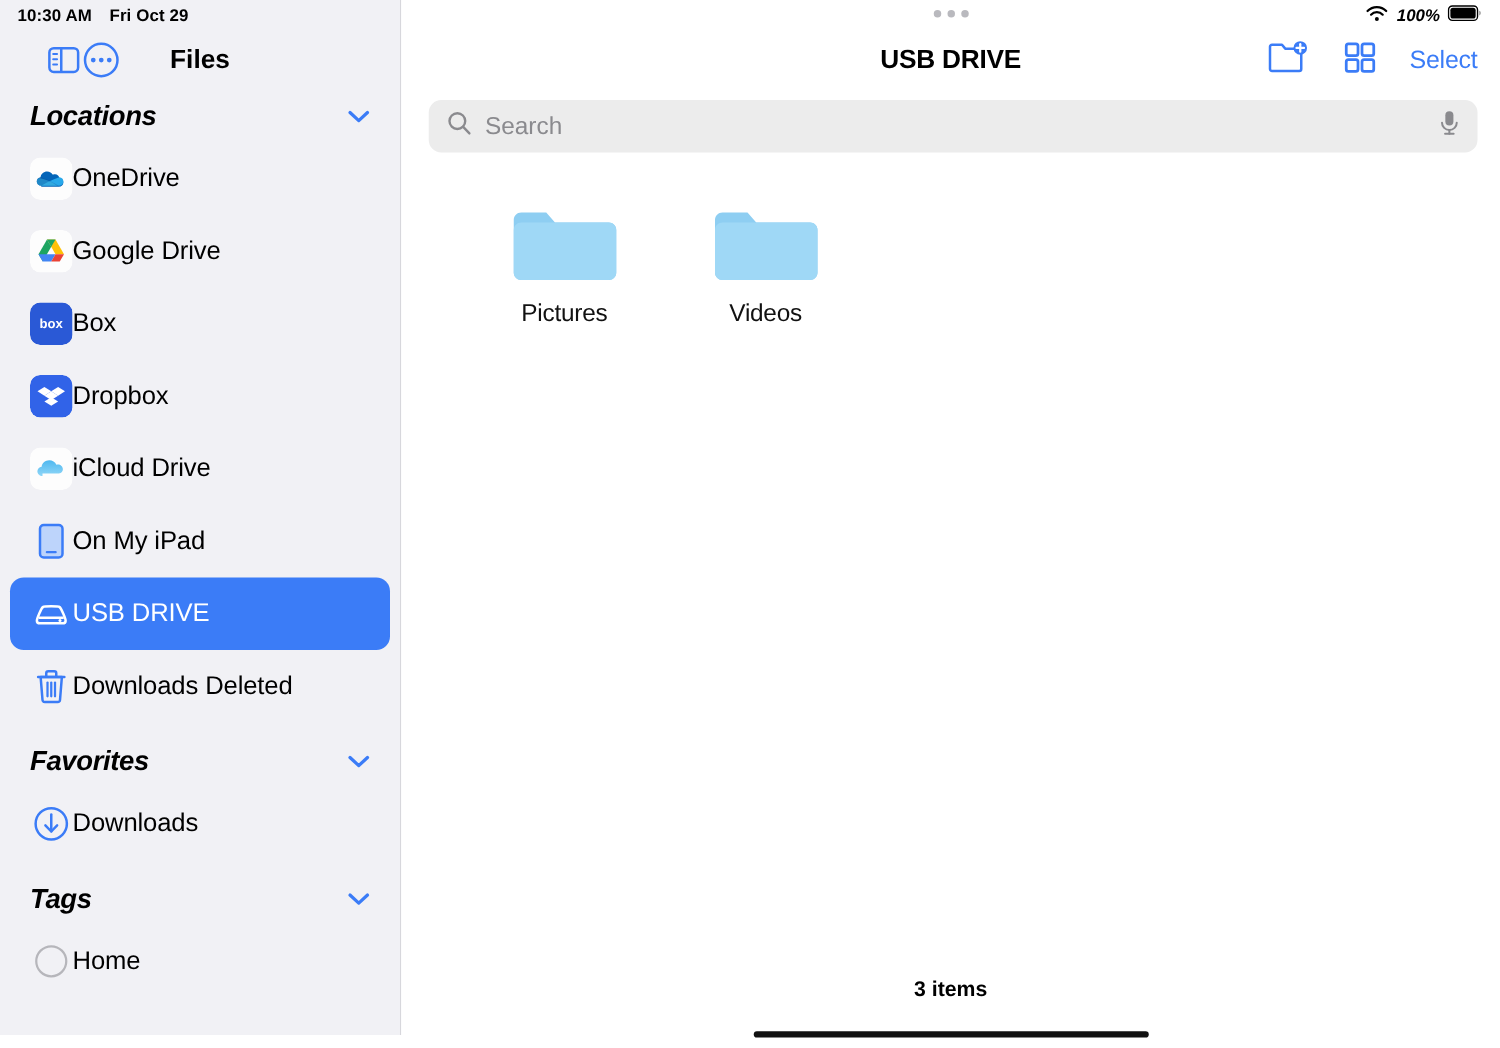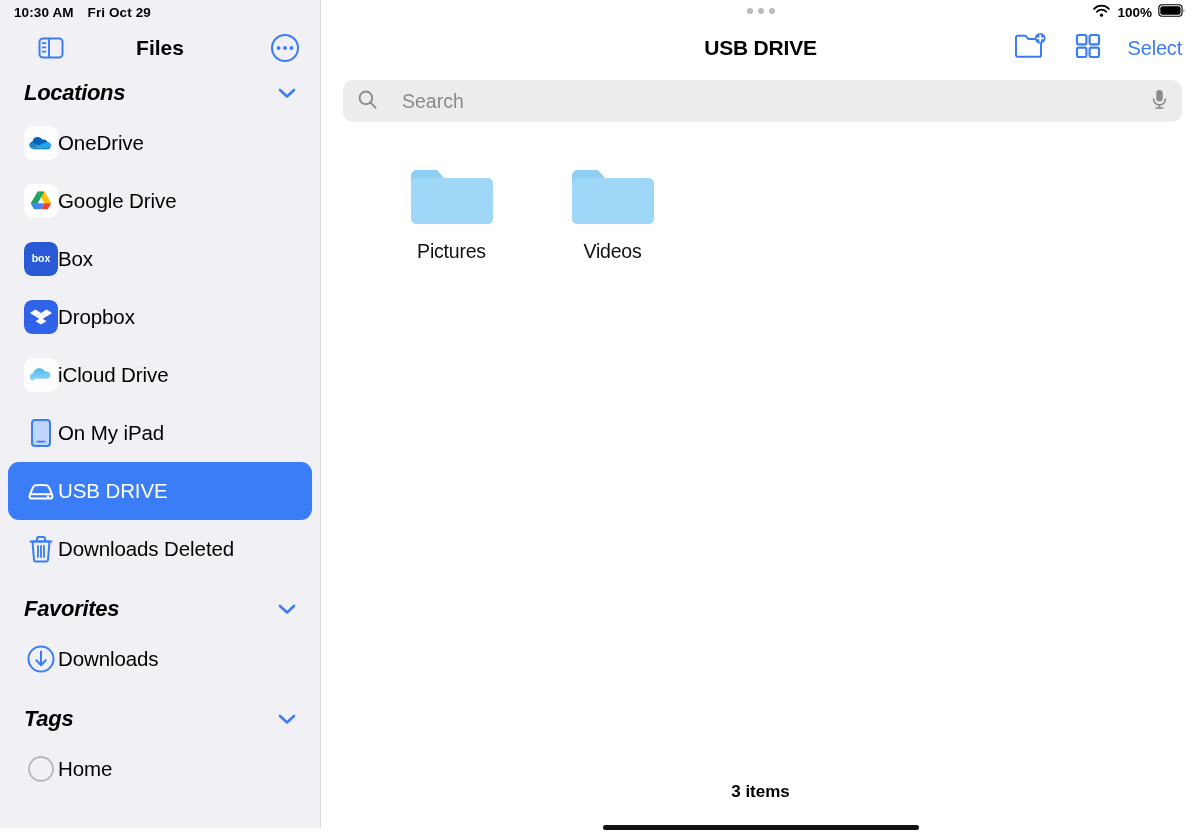--- a/index.html
+++ b/index.html
@@ -24,21 +24,21 @@
     height:24px; display:flex; align-items:center;
     padding-left:14px; gap:14px;
     font-size:13px; font-weight:bold; color:#000;
     letter-spacing:0.1px;
   }
   .sb-time { font-size:13.5px; font-weight:bold; }
   .sb-date { font-size:13.5px; font-weight:bold; }
 
   .sidebar-topbar {
     height:48px; display:flex; align-items:center;
-    padding:0 20px 0 36px; justify-content:space-between;
+    padding:0 20px 0 36px; 
   }
   .sidebar-title {
     font-size:21px; font-weight:bold; color:#000;
     position:absolute; left:0; right:0; text-align:center;
     pointer-events:none;
   }
   .toggle-icon { width:30px; height:24px; position:relative; z-index:2; }
   .ellipsis-btn { width:30px; height:30px; position:relative; z-index:2; }
 
   .section-head {
@@ -67,21 +67,21 @@
 
   .app-tile { width:34px; height:34px; border-radius:8px; display:block; }
 
   .spacer-sm { height:10px; }
 
   
   #main { flex:1; height:838px; position:relative; background:#fff; }
   .statusbar-right {
     height:24px; display:flex; align-items:center; justify-content:flex-end;
     padding-right:14px; gap:6px;
-    font-size:13.5px; font-weight:bold; color:#000;
+    font-size:13.5px; font-weight:bold; color:#000;font-style:italic;
   }
   .dots3 { position:absolute; top:8px; left:50%; transform:translateX(-50%); display:flex; gap:5px; }
   .dots3 span { width:6px; height:6px; border-radius:50%; background:#b9b9be; display:block; }
 
   .main-topbar {
     height:48px; display:flex; align-items:center;
     padding:0 18px 0 24px; position:relative;
   }
   .main-title {
     position:absolute; left:0; right:0; text-align:center;
@@ -89,21 +89,21 @@
     letter-spacing:-0.2px;
   }
   .main-actions {
     margin-left:auto; display:flex; align-items:center; gap:26px; z-index:2;
   }
   .select-btn { color:#3b7cf7; font-size:20px; letter-spacing:-0.2px; }
 
   .searchbar {
     margin:8px 18px 0 22px;
     height:42px; background:#ececec; border-radius:10px;
-    display:flex; align-items:center; gap:24px;
+    display:flex; align-items:center; gap:10px;
     padding:0 13px 0 14px;
   }
   .search-placeholder { color:#8a8a8e; font-size:19.5px; flex:1; }
 
   .grid-area { padding:36px 0 0 0; }
   .grid {
     display:flex; flex-wrap:wrap;
     padding-left:50px;
   }
   .file-cell {

